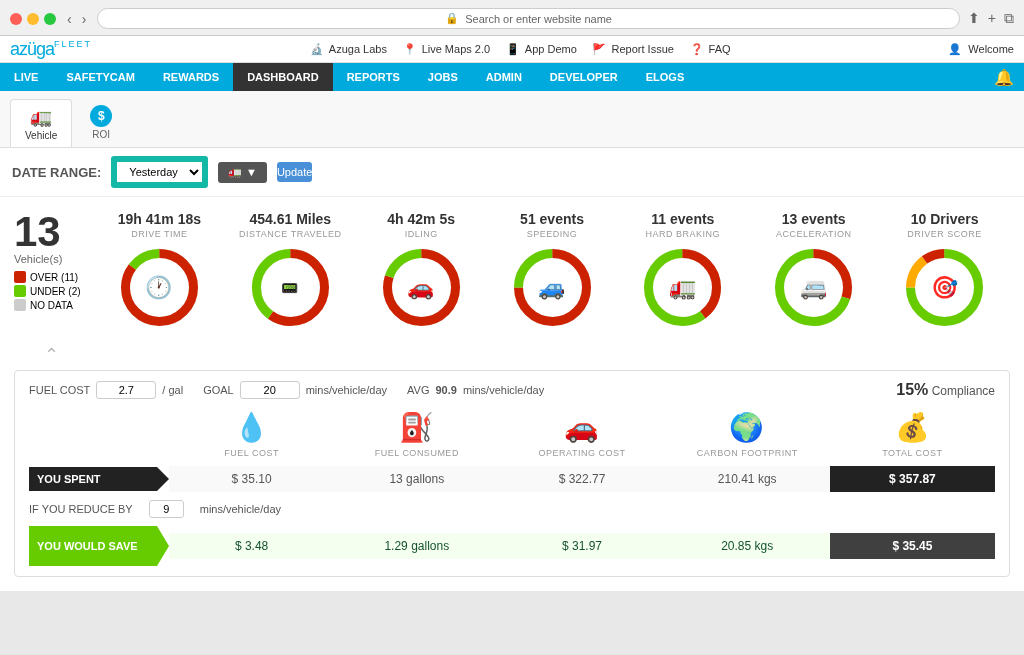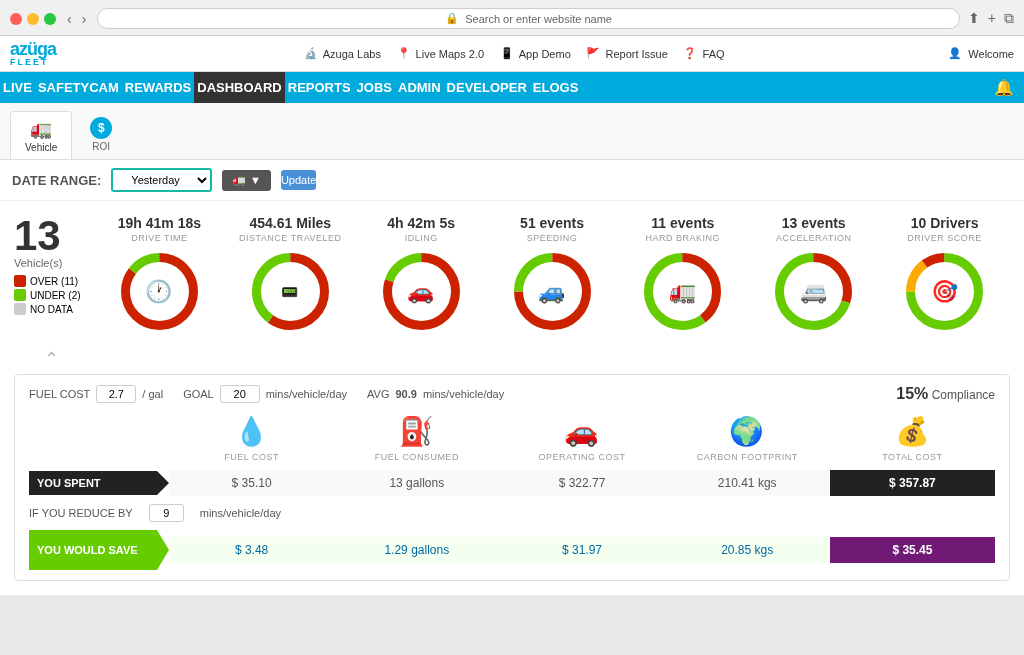--- a/index.html
+++ b/index.html
@@ -44,23 +44,23 @@
     .app-header {
       background: white;
       display: flex;
       align-items: center;
       padding: 4px 10px;
       border-bottom: 1px solid #ddd;
       gap: 10px;
     }
     .logo-area {
       display: flex;
-      flex-direction: column;
+      flex-direction: row;
       line-height: 1;
-      font-weight: bold;
+      font-weight: normal;
       color: #333;
       min-width: 70px;
     }
     .logo-az { font-size: 18px; color: #00aadd; letter-spacing: -1px; }
     .logo-az span { color: #00aadd; }
     .logo-fleet { font-size: 9px; color: #00aadd; letter-spacing: 2px; }
     .header-nav { display: flex; gap: 16px; flex: 1; justify-content: center; }
     .header-nav-item {
       display: flex; align-items: center; gap: 5px;
       font-size: 11px; color: #333; cursor: pointer; white-space: nowrap;
@@ -69,23 +69,23 @@
     .header-right { display: flex; align-items: center; gap: 6px; font-size: 11px; color: #333; }
 
     
     .main-nav {
       background: #00aadd;
       display: flex;
       align-items: center;
       padding: 0;
     }
     .main-nav-item {
-      padding: 8px 3px;
+      padding: 8px 14px;
       color: white;
-      font-size: 13px;
+      font-size: 11px;
       font-weight: bold;
       cursor: pointer;
       white-space: nowrap;
     }
     .main-nav-item.active { background: #333; }
     .nav-right { margin-left: auto; display: flex; align-items: center; gap: 8px; padding-right: 10px; }
     .bell-icon { color: white; font-size: 16px; }
 
     
     .sub-nav {
@@ -112,23 +112,23 @@
     .controls-bar {
       background: white;
       padding: 8px 12px;
       display: flex;
       align-items: center;
       gap: 10px;
       border-bottom: 1px solid #eee;
     }
     .date-label { font-size: 13px; font-weight: bold; color: #555; }
     .date-select {
-      border: 2px solid #14b8a6;
+      border: 6px solid #14b8a6;
       border-radius: 3px;
-      padding: 3px 14px;
+      padding: 3px 8px;
       font-size: 11px;
       background: white;
     }
     .vehicle-btn {
       background: #555;
       color: white;
       border: none;
       border-radius: 3px;
       padding: 4px 10px;
       font-size: 11px;
@@ -203,21 +203,21 @@
       margin-bottom: 12px;
       font-size: 11px;
       color: #555;
     }
     .roi-field {
       display: flex;
       align-items: center;
       gap: 6px;
     }
     .roi-input {
-      width: 40px;
+      width: 60px;
       border: 1px solid #ccc;
       border-radius: 3px;
       padding: 2px 4px;
       font-size: 11px;
       text-align: center;
     }
     .roi-compliance {
       margin-left: auto;
       font-size: 12px;
       color: #555;
@@ -275,26 +275,26 @@
     }
     .spent-cell.highlight {
       background: #222;
       color: white;
       font-weight: bold;
     }
     .save-cell {
       flex: 1;
       text-align: center;
       font-size: 12px;
-      color: #0369a1;
+      color: #14532d;
       padding: 6px 4px;
       background: #f5fff0;
     }
     .save-cell.highlight {
-      background: #701a75;
+      background: #404040;
       color: white;
       font-weight: bold;
     }
 
     
     .reduce-row {
       display: flex;
       align-items: center;
       gap: 16px;
       margin-top: 8px;

